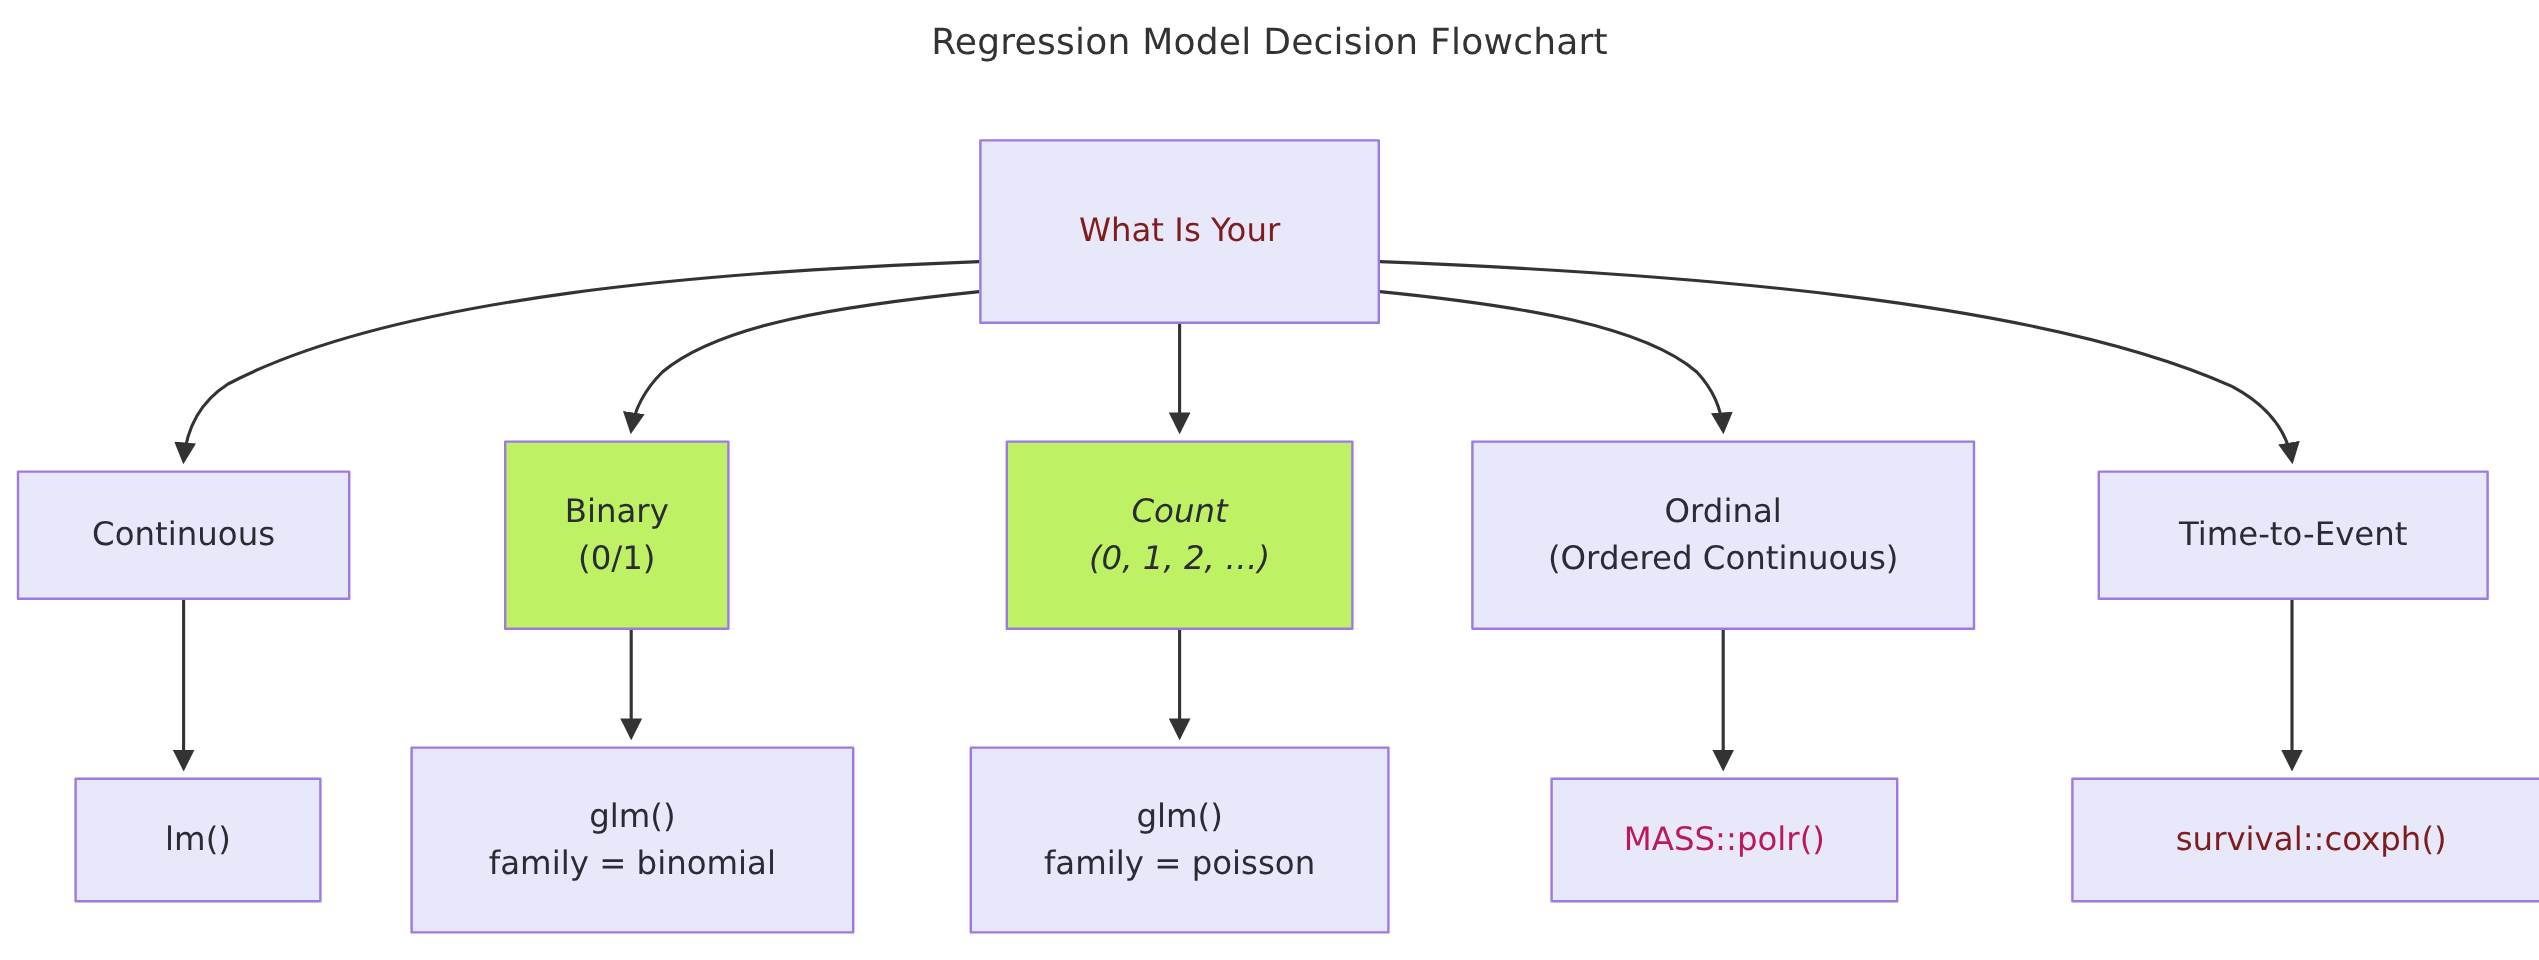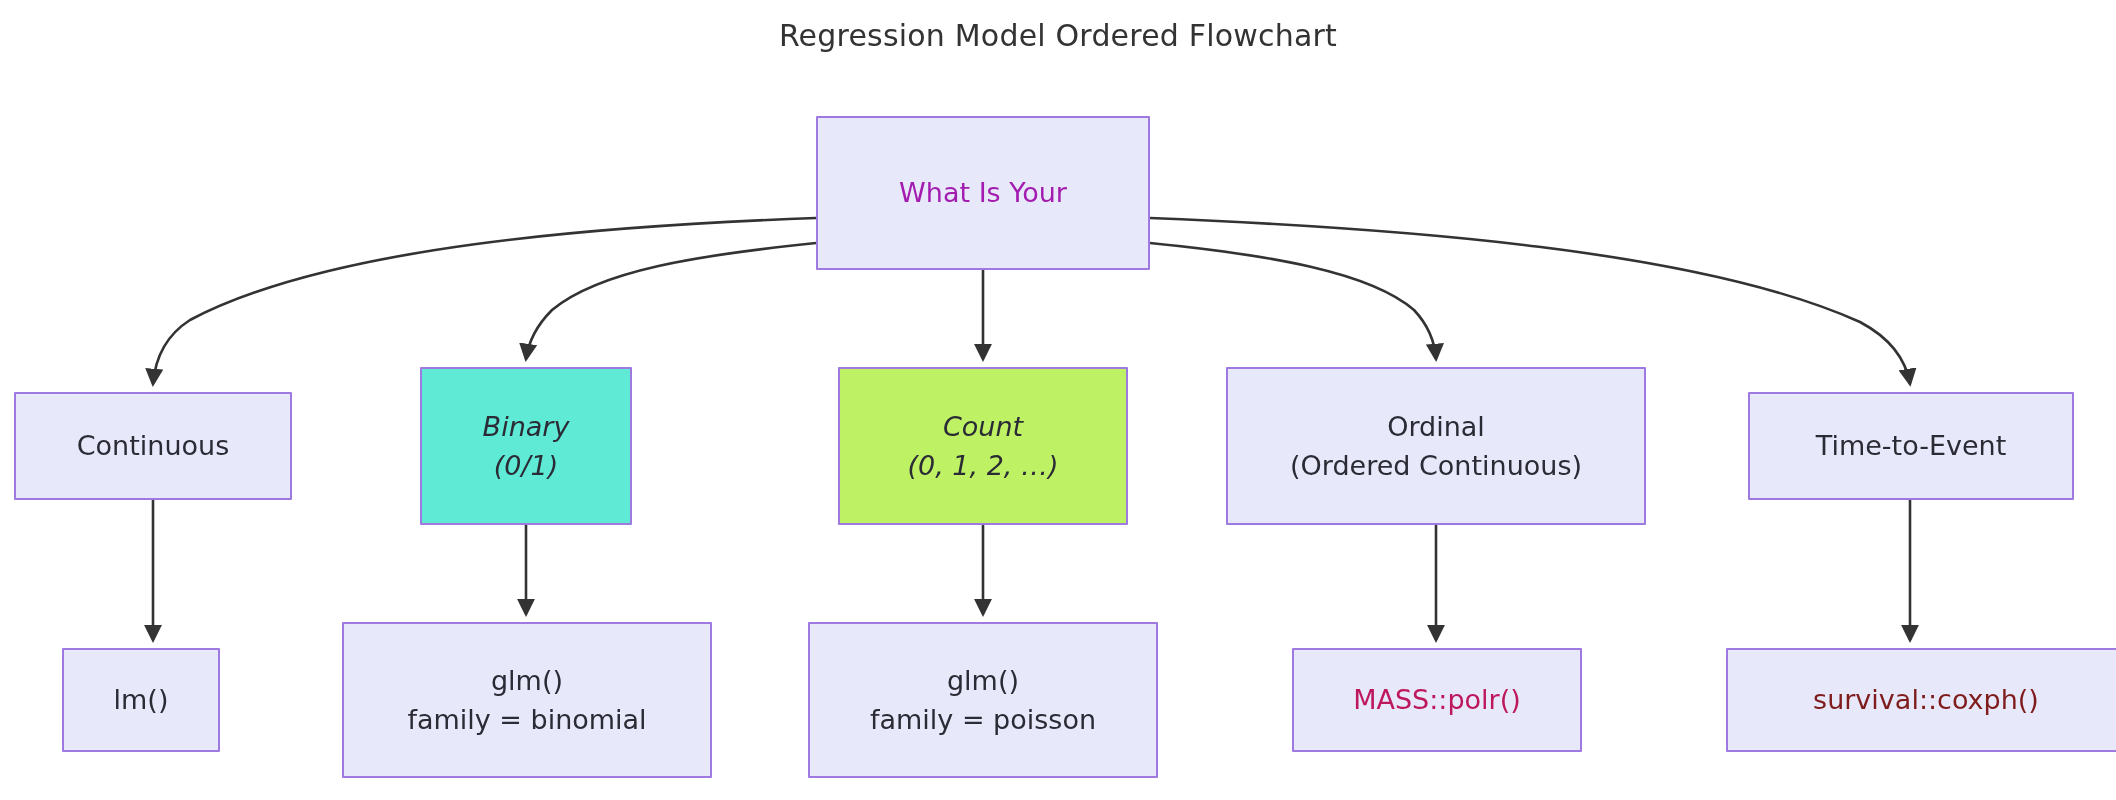--- a/index.html
+++ b/index.html
@@ -50,21 +50,21 @@
     text-align: center;
     white-space: pre;
   }
   .node .line2 { display: block; }
 </style>
 </head>
 <body>
 
 <div id="canvas">
 
-  <div id="title">Regression Model Ordered Flowchart</div>
+  <div id="title">Regression Model Decision Flowchart</div>
 
   <svg id="edges" viewBox="0 0 2116 800" xmlns="http://www.w3.org/2000/svg">
     <defs>
       <marker id="arrow" viewBox="0 0 10 10" refX="8.4" refY="5" markerWidth="7" markerHeight="7" orient="auto-start-reverse">
         <path d="M 0 0 L 10 5 L 0 10 z" fill="#333333"></path>
       </marker>
     </defs>
     <g id="edge-group" fill="none" stroke="#333333" stroke-width="2.6">
         <path d="M 816 218 C 600 226 330 246 190 320 C 165 336 155 360 153 384" marker-end="url(#arrow)" stroke="#333333"></path>
         <path d="M 816 243 C 700 255 600 270 552 310 C 535 327 528 345 526 359" marker-end="url(#arrow)" stroke="#333333"></path>
@@ -73,26 +73,26 @@
         <path d="M 1150 218 C 1400 228 1700 250 1860 322 C 1890 338 1906 360 1910 384" marker-end="url(#arrow)" stroke="#333333"></path>
         <path d="M 153 500 L 153 640" marker-end="url(#arrow)" stroke="#333333"></path>
         <path d="M 526 525 L 526 614" marker-end="url(#arrow)" stroke="#333333"></path>
         <path d="M 983 525 L 983 614" marker-end="url(#arrow)" stroke="#333333"></path>
         <path d="M 1436 525 L 1436 640" marker-end="url(#arrow)" stroke="#333333"></path>
         <path d="M 1910 500 L 1910 640" marker-end="url(#arrow)" stroke="#333333"></path>
       </g>
   </svg>
 
   <div id="node-layer">
-      <div class="node" style="left: 816px; top: 116px; width: 334px; height: 154px; background: rgb(232, 232, 251); border-color: rgb(157, 121, 224); color: #a21caf;"><span>What Is Your</span></div>
+      <div class="node" style="left: 816px; top: 116px; width: 334px; height: 154px; background: rgb(232, 232, 251); border-color: rgb(157, 121, 224); color: #7f1d1d;"><span>What Is Your</span></div>
       <div class="node" style="left: 14px; top: 392px; width: 278px; height: 108px; background: rgb(232, 232, 251); border-color: rgb(157, 121, 224); color: rgb(43, 43, 53);"><span>Continuous</span></div>
-      <div class="node" style="left: 420px; top: 367px; width: 212px; height: 158px; background: #5eead4; border-color: rgb(157, 121, 224); color: rgb(43, 43, 53); font-style: italic;"><span>Binary</span><span class="line2">(0/1)</span></div>
+      <div class="node" style="left: 420px; top: 367px; width: 188px; height: 158px; background: #bef264; border-color: rgb(157, 121, 224); color: rgb(43, 43, 53);"><span>Binary</span><span class="line2">(0/1)</span></div>
       <div class="node" style="left: 838px; top: 367px; width: 290px; height: 158px; background: #bef264; border-color: rgb(157, 121, 224); color: rgb(43, 43, 53); font-style: italic;"><span>Count</span><span class="line2">(0, 1, 2, …)</span></div>
       <div class="node" style="left: 1226px; top: 367px; width: 420px; height: 158px; background: rgb(232, 232, 251); border-color: rgb(157, 121, 224); color: rgb(43, 43, 53);"><span>Ordinal</span><span class="line2">(Ordered Continuous)</span></div>
       <div class="node" style="left: 1748px; top: 392px; width: 326px; height: 108px; background: rgb(232, 232, 251); border-color: rgb(157, 121, 224); color: rgb(43, 43, 53);"><span>Time-to-Event</span></div>
-      <div class="node" style="left: 62px; top: 648px; width: 158px; height: 104px; background: rgb(232, 232, 251); border-color: rgb(157, 121, 224); color: rgb(43, 43, 53);"><span>lm()</span></div>
+      <div class="node" style="left: 62px; top: 648px; width: 206px; height: 104px; background: rgb(232, 232, 251); border-color: rgb(157, 121, 224); color: rgb(43, 43, 53);"><span>lm()</span></div>
       <div class="node" style="left: 342px; top: 622px; width: 370px; height: 156px; background: rgb(232, 232, 251); border-color: rgb(157, 121, 224); color: rgb(43, 43, 53);"><span>glm()</span><span class="line2">family = binomial</span></div>
       <div class="node" style="left: 808px; top: 622px; width: 350px; height: 156px; background: rgb(232, 232, 251); border-color: rgb(157, 121, 224); color: rgb(43, 43, 53);"><span>glm()</span><span class="line2">family = poisson</span></div>
       <div class="node" style="left: 1292px; top: 648px; width: 290px; height: 104px; background: rgb(232, 232, 251); border-color: rgb(157, 121, 224); color: #be185d;"><span>MASS::polr()</span></div>
       <div class="node" style="left: 1726px; top: 648px; width: 400px; height: 104px; background: rgb(232, 232, 251); border-color: rgb(157, 121, 224); color: #7f1d1d;"><span>survival::coxph()</span></div>
     </div>
 
 </div>
 
 </body></html>

